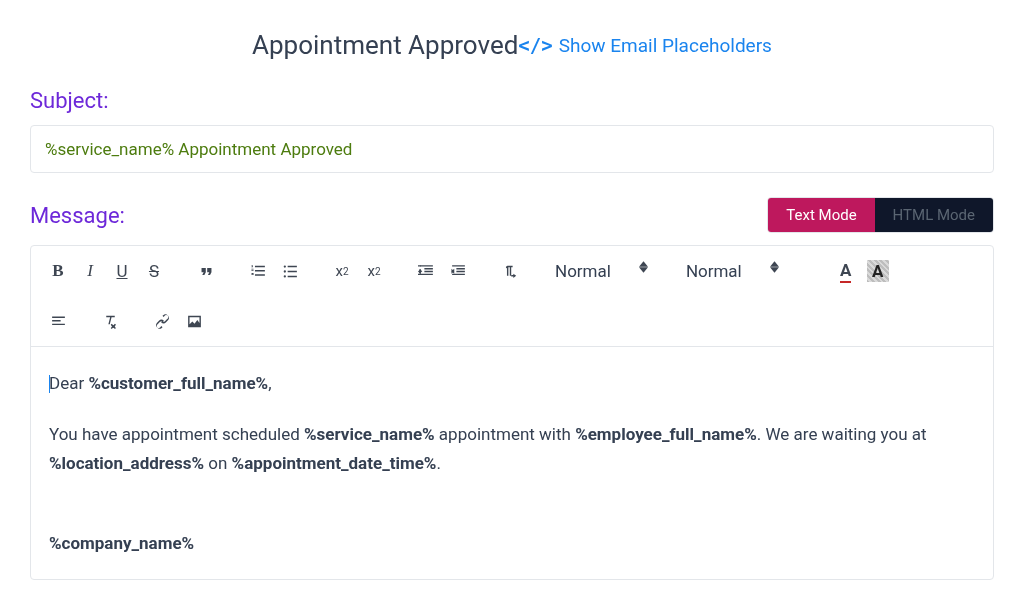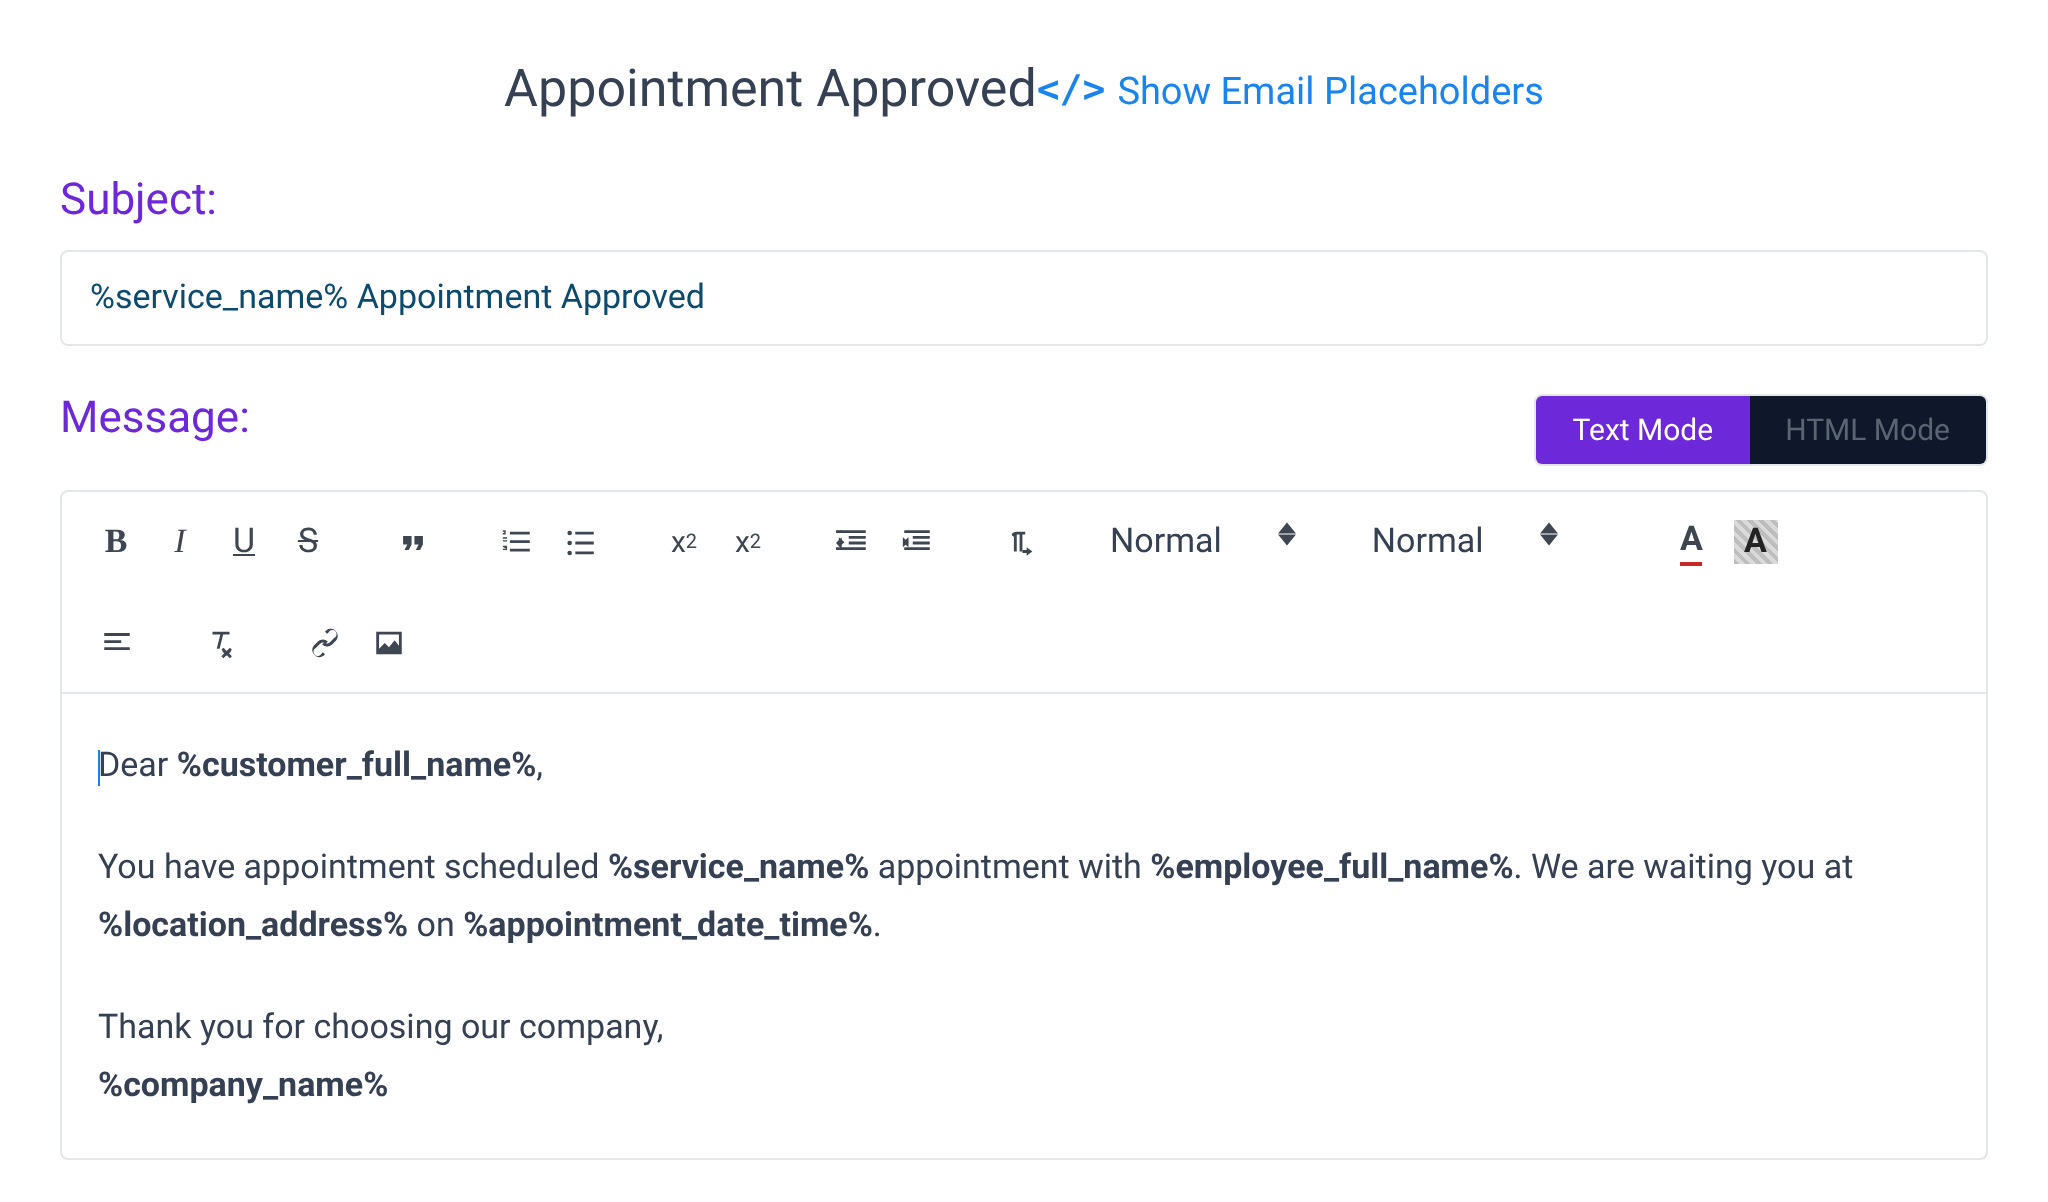--- a/index.html
+++ b/index.html
@@ -36,46 +36,47 @@
     font-size: 22px;
     color: #6d28d9;
     margin-bottom: 12px;
   }
   .subject-input {
     width: 100%;
     border: 1px solid #E3E6EA;
     border-radius: 4px;
     padding: 13px 14px;
     font-size: 17px;
-    color: #0c4a6e;
+    color: #4d7c0f;
     margin-bottom: 24px;
     font-family: inherit;
   }
   .message-row {
     display: flex;
     justify-content: space-between;
+    align-items: center;
     margin-bottom: 12px;
   }
   .mode-toggle {
     display: flex;
     border: 1px solid #E3E6EA;
     border-radius: 4px;
     overflow: hidden;
   }
   .mode-btn {
     border: none;
     background: #0f172a;
     padding: 8px 18px;
     font-size: 15px;
     color: #5A6572;
     cursor: pointer;
     font-family: inherit;
   }
   .mode-btn.active {
-    background: #6d28d9;
+    background: #be185d;
     color: #fff;
   }
   .editor {
     border: 1px solid #E3E6EA;
     border-radius: 4px;
     margin-bottom: 22px;
   }
   .toolbar {
     display: flex;
     flex-wrap: wrap;
@@ -328,21 +329,21 @@
   </div>
 
   <div class="editor-content">
     <p>
       <span class="cursor"></span><span>Dear </span><span class="ph">%customer_full_name%</span><span>,</span>
     </p>
     <p>
       <span>You have appointment scheduled </span><span class="ph">%service_name%</span><span> appointment with </span><span class="ph">%employee_full_name%</span><span>. We are waiting you at </span><span class="ph">%location_address%</span><span> on </span><span class="ph">%appointment_date_time%</span><span>.</span>
     </p>
     <p>
-      <span>Thank you for choosing our company,</span><br>
+      <br>
       <span class="ph">%company_name%</span>
     </p>
   </div>
 </div>
 
 
 
 
 
 

